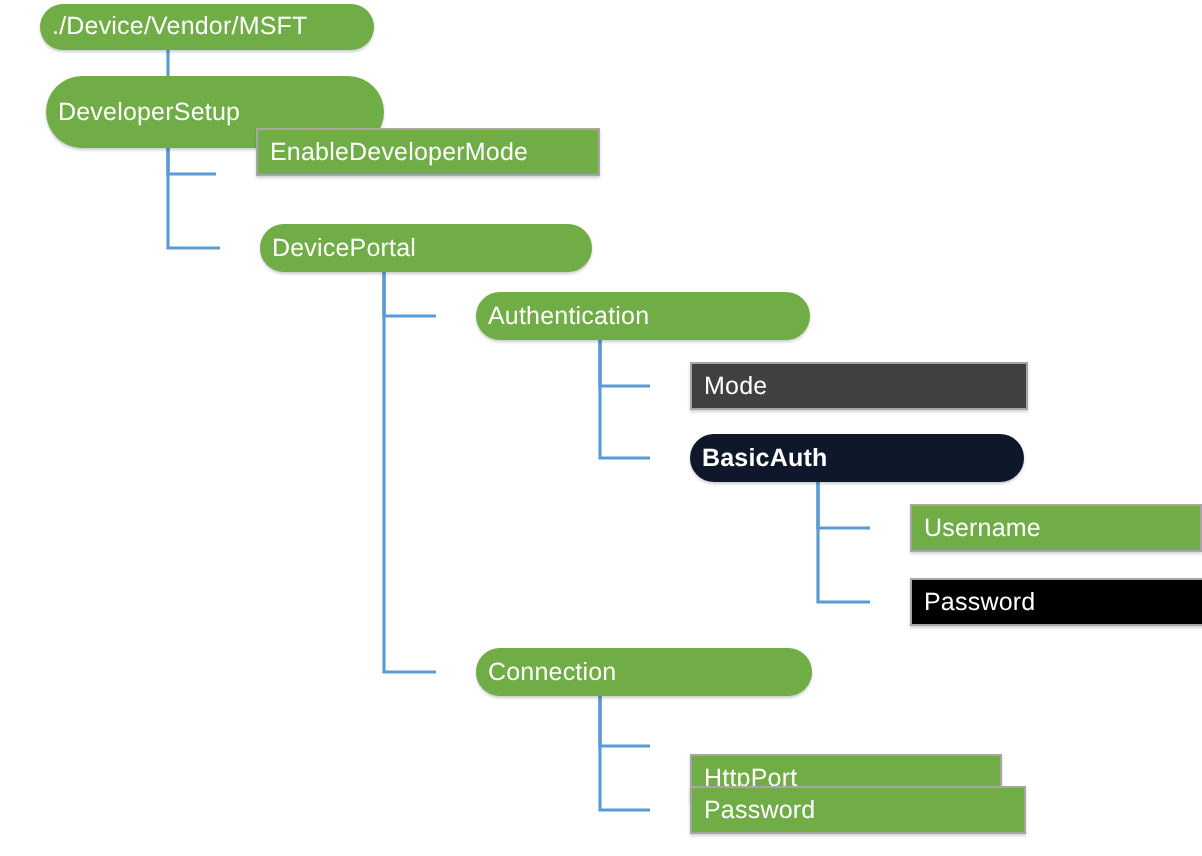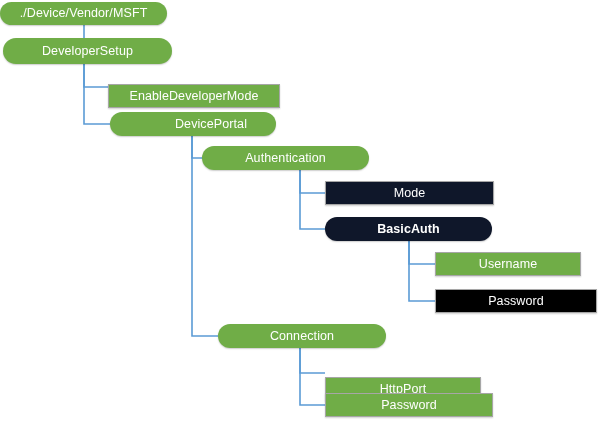--- a/index.html
+++ b/index.html
@@ -26,27 +26,27 @@
     height: 428px;
     pointer-events: none;
   }
   .node {
     position: absolute;
     box-sizing: border-box;
     background: #70AD47;
     color: #ffffff;
     display: flex;
     align-items: center;
-    justify-content: center;
     font-size: 12.5px;
     line-height: 1;
     letter-spacing: 0.1px;
     white-space: nowrap;
     text-align: center;
     user-select: none;
+    margin-left: 20px;
   }
   .node.pill {
     border-radius: 999px;
     box-shadow: 0 1px 1.5px rgba(0,0,0,0.20);
   }
   .node.rect {
     border: 1px solid #A6A6A6;
     box-shadow: 0 1px 1.5px rgba(0,0,0,0.18);
   }
   .node-label {
@@ -68,33 +68,33 @@
       <path d="M 300 170 L 300 229 L 325 229" fill="none" stroke="#5B9BD5" stroke-width="1.6" stroke-linecap="butt" stroke-linejoin="miter"></path>
       <path d="M 409 241 L 409 264 L 435 264" fill="none" stroke="#5B9BD5" stroke-width="1.6" stroke-linecap="butt" stroke-linejoin="miter"></path>
       <path d="M 409 241 L 409 301 L 435 301" fill="none" stroke="#5B9BD5" stroke-width="1.6" stroke-linecap="butt" stroke-linejoin="miter"></path>
       <path d="M 300 348 L 300 373 L 325 373" fill="none" stroke="#5B9BD5" stroke-width="1.6" stroke-linecap="butt" stroke-linejoin="miter"></path>
       <path d="M 300 348 L 300 405 L 325 405" fill="none" stroke="#5B9BD5" stroke-width="1.6" stroke-linecap="butt" stroke-linejoin="miter"></path>
     </svg>
   <div id="node-layer">
       <div class="node pill" style="left: 0px; top: 2px; width: 167px; height: 23px; background: rgb(112, 173, 71); color: rgb(255, 255, 255);">
         <span class="node-label">./Device/Vendor/MSFT</span>
       </div>
-      <div class="node pill" style="left: 3px; top: 38px; width: 169px; height: 26px; background: rgb(112, 173, 71); color: rgb(255, 255, 255);">
+      <div class="node pill" style="left: 3px; top: 38px; width: 169px; height: 36px; background: rgb(112, 173, 71); color: rgb(255, 255, 255);">
         <span class="node-label">DeveloperSetup</span>
       </div>
-      <div class="node rect" style="left: 108px; top: 84px; width: 172px; height: 24px; background: rgb(112, 173, 71); color: rgb(255, 255, 255); border-color: rgb(166, 166, 166);">
+      <div class="node rect" style="left: 108px; top: 64px; width: 172px; height: 24px; background: rgb(112, 173, 71); color: rgb(255, 255, 255); border-color: rgb(166, 166, 166);">
         <span class="node-label">EnableDeveloperMode</span>
       </div>
-      <div class="node pill" style="left: 110px; top: 112px; width: 166px; height: 24px; background: rgb(112, 173, 71); color: rgb(255, 255, 255); padding-left: 36px;">
+      <div class="node pill" style="left: 110px; top: 112px; width: 166px; height: 24px; background: rgb(112, 173, 71); color: rgb(255, 255, 255);">
         <span class="node-label">DevicePortal</span>
       </div>
-      <div class="node pill" style="left: 202px; top: 146px; width: 167px; height: 24px; background: rgb(112, 173, 71); color: rgb(255, 255, 255);">
+      <div class="node pill" style="left: 218px; top: 146px; width: 167px; height: 24px; background: rgb(112, 173, 71); color: rgb(255, 255, 255);">
         <span class="node-label">Authentication</span>
       </div>
-      <div class="node rect" style="left: 325px; top: 181px; width: 169px; height: 24px; background: #0f172a; color: rgb(255, 255, 255); border-color: rgb(166, 166, 166);">
+      <div class="node rect" style="left: 325px; top: 181px; width: 169px; height: 24px; background: #404040; color: rgb(255, 255, 255); border-color: rgb(166, 166, 166);">
         <span class="node-label">Mode</span>
       </div>
       <div class="node pill" style="left: 325px; top: 217px; width: 167px; height: 24px; background: #0f172a; color: rgb(255, 255, 255); font-weight: bold;">
         <span class="node-label">BasicAuth</span>
       </div>
       <div class="node rect" style="left: 435px; top: 252px; width: 146px; height: 24px; background: rgb(112, 173, 71); color: rgb(255, 255, 255); border-color: rgb(166, 166, 166);">
         <span class="node-label">Username</span>
       </div>
       <div class="node rect" style="left: 435px; top: 289px; width: 162px; height: 24px; background: #000000; color: rgb(255, 255, 255); border-color: rgb(166, 166, 166);">
         <span class="node-label">Password</span>

